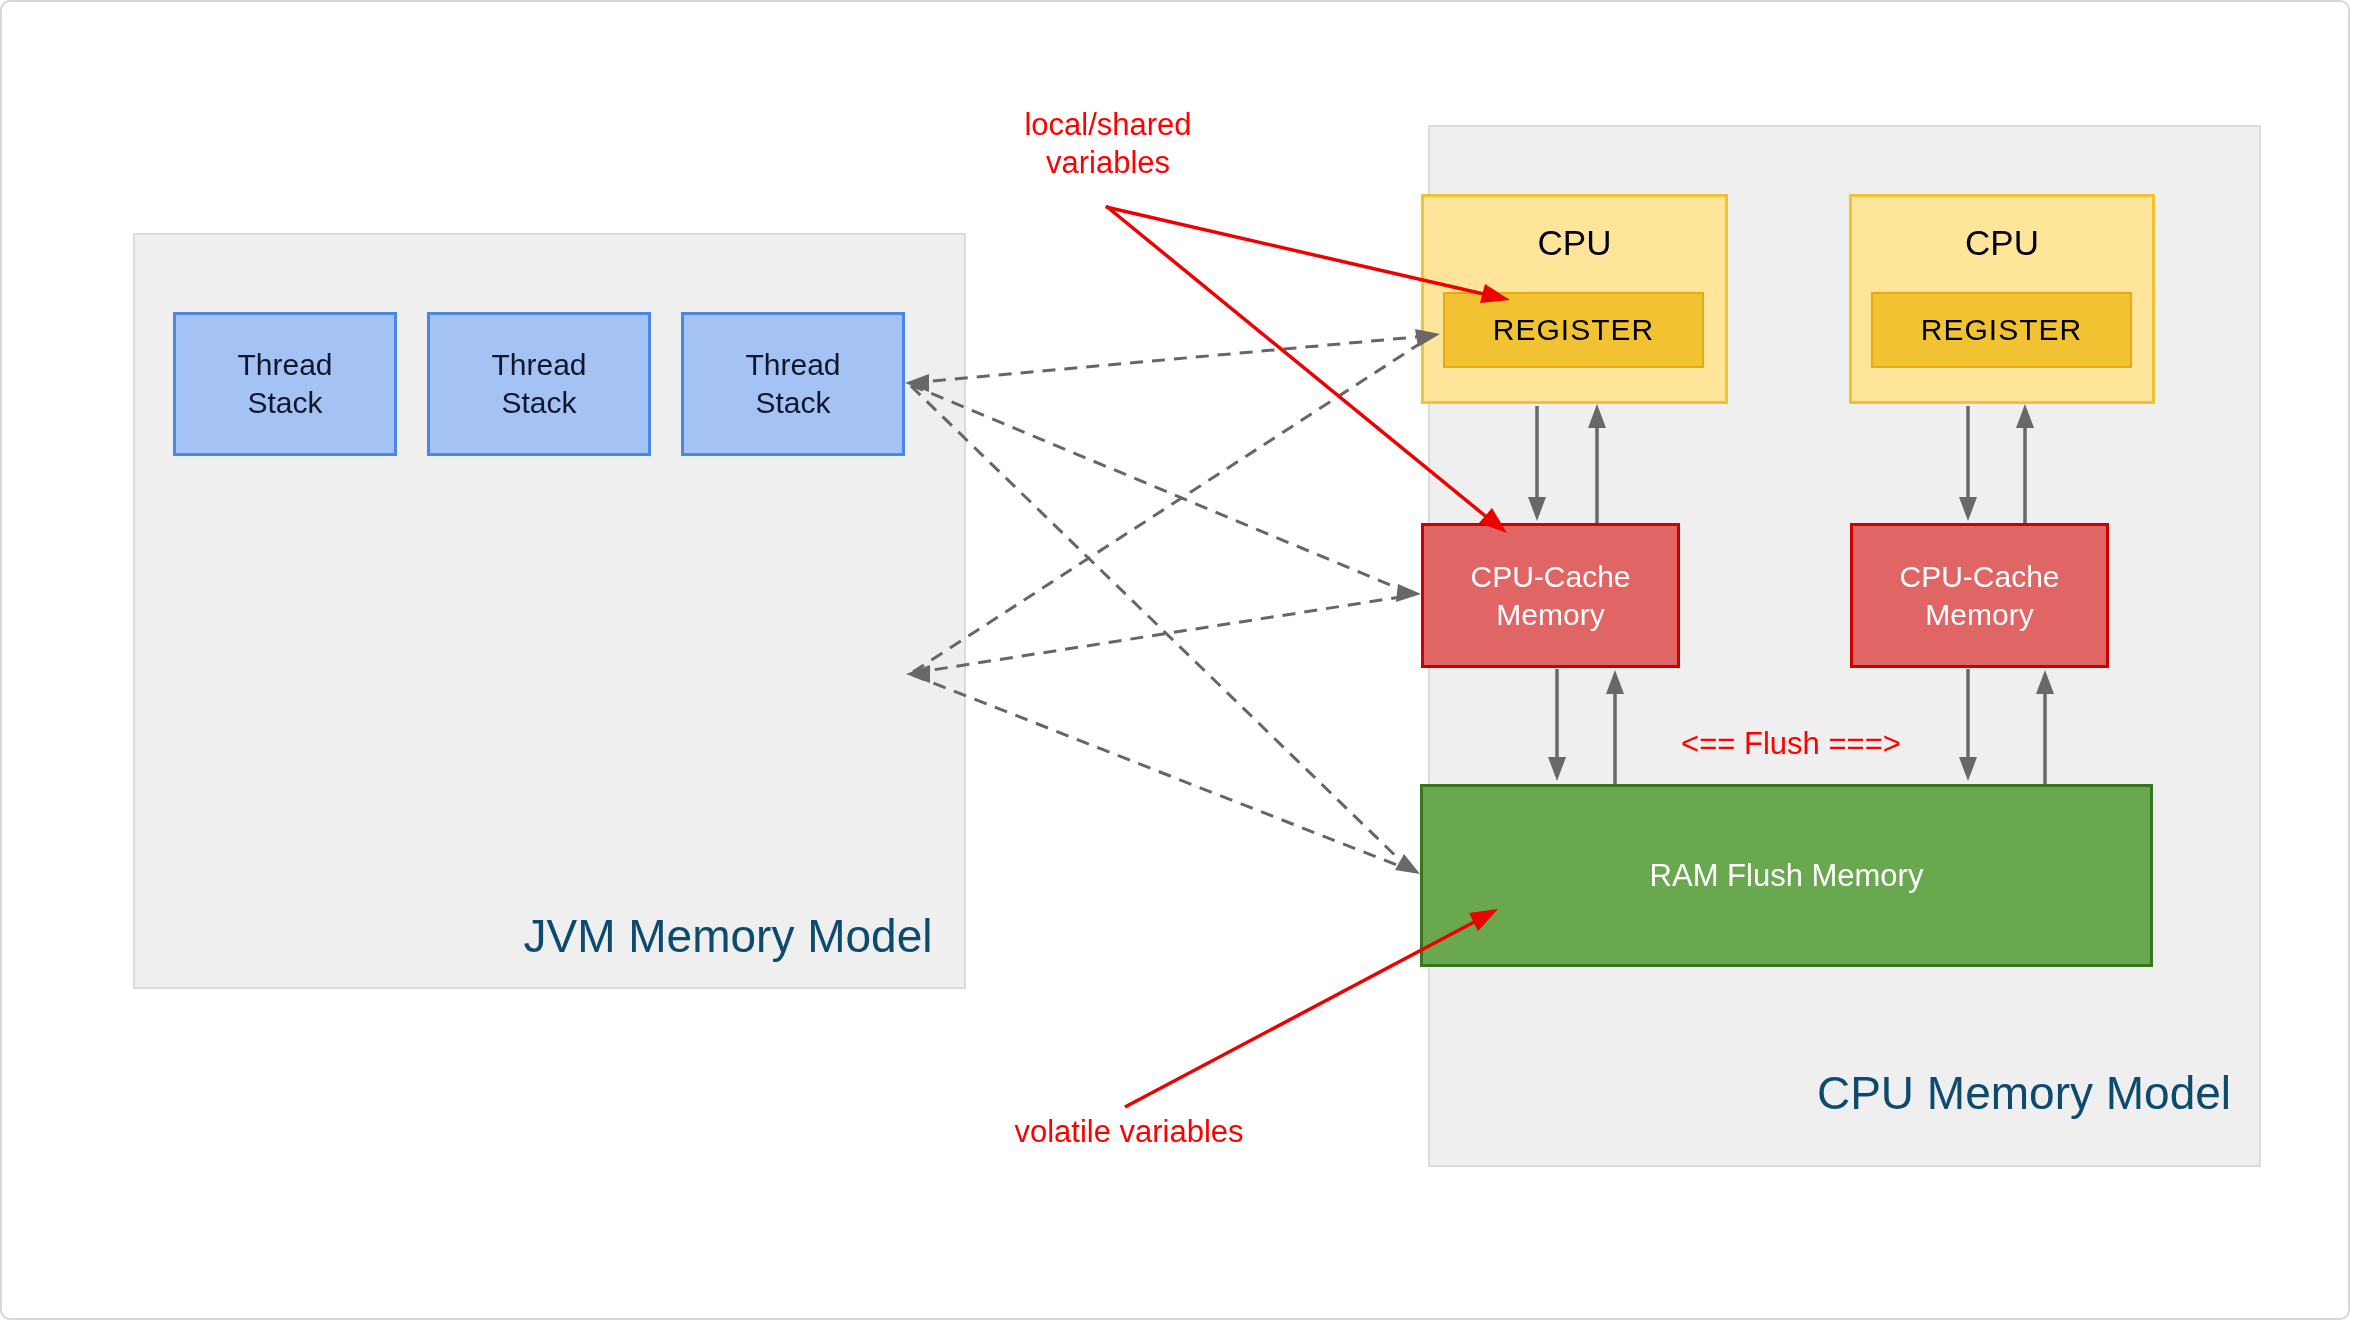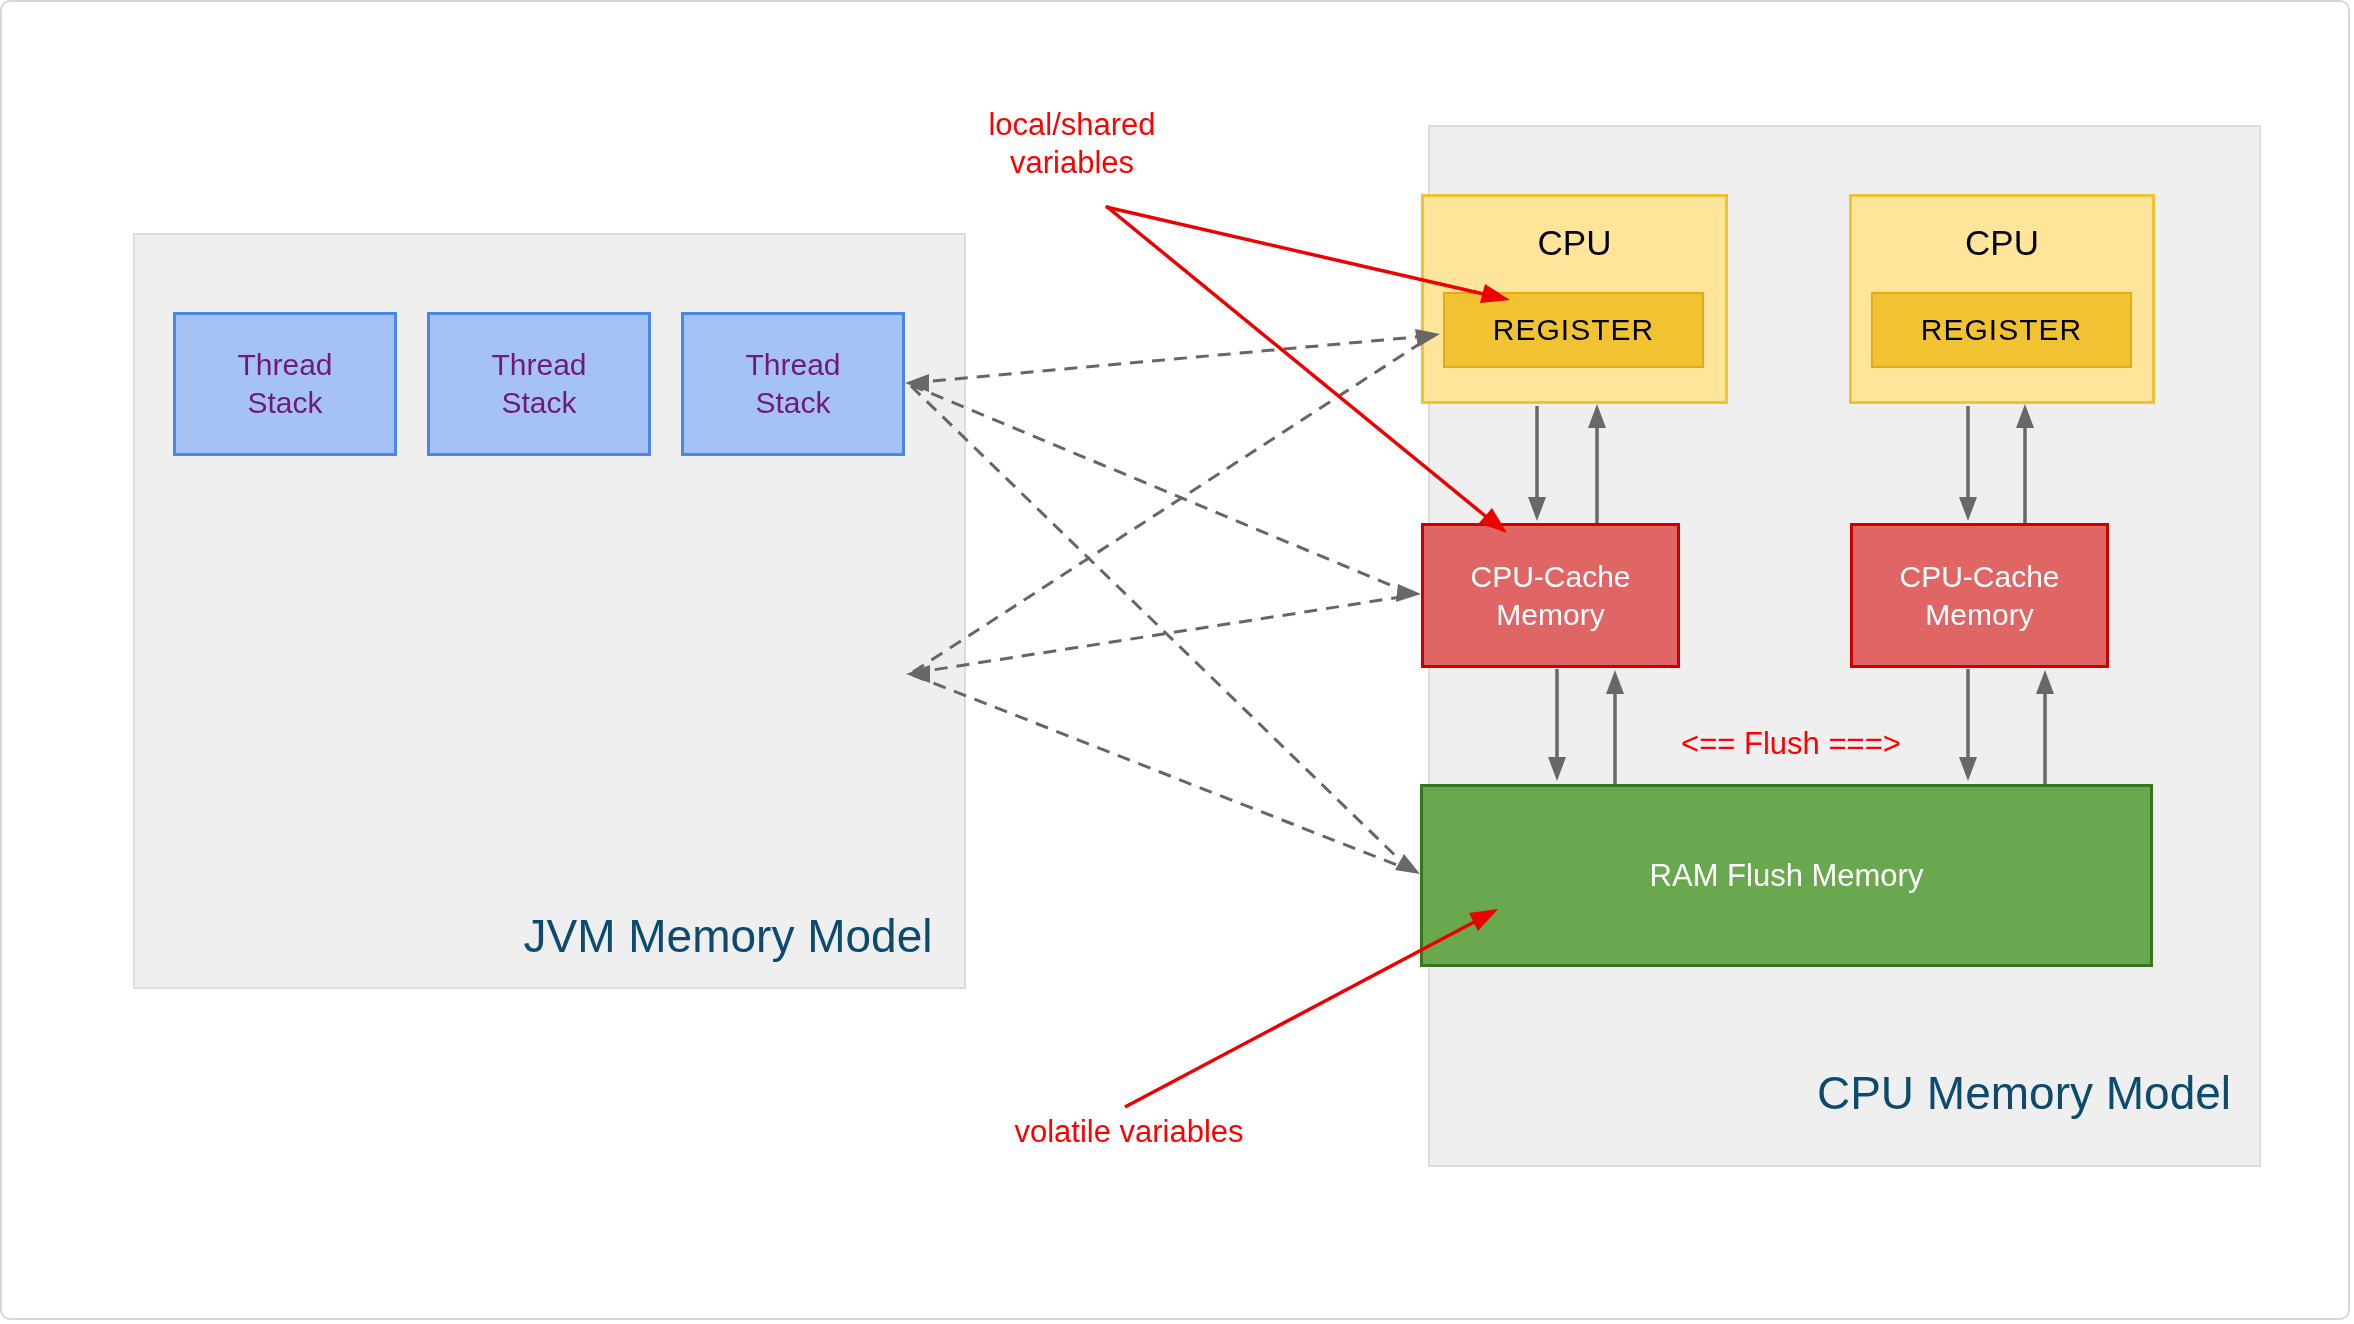--- a/index.html
+++ b/index.html
@@ -18,21 +18,21 @@
   .cpu-container{left:1380px;top:123px;width:833px;height:1042px;margin-left:46px;}
   .section-title{
     position:absolute;transform:translate(-50%,-50%);
     font-size:46px;color:#0c4a6e;white-space:nowrap;
   }
   .box{position:absolute;box-sizing:border-box;display:flex;flex-direction:column;
        align-items:center;justify-content:center;text-align:right;}
   .thread-stack{
     width:224px;height:144px;top:310px;
     background:#a4c2f4;border:3px solid #4a86e8;
-    font-size:30px;line-height:38px;color:#701a75;
+    font-size:30px;line-height:38px;color:#0f172a;
   }
   .heap{
     left:171px;top:562px;width:732px;height:220px;
     background:#e69138;border:2px solid #b45f06;
     font-size:30px;color:#ffffff;
   }
   .cpu-box{
     top:192px;width:307px;height:210px;
     background:#ffe599;border:3px solid #f1c232;
     justify-content:flex-start;
@@ -112,21 +112,21 @@
   </div>
   <div class="box cache" style="left:1848px;">
     <span>CPU-Cache</span>
     <span>Memory</span>
   </div>
 
   <div class="box ram">
     <span>RAM Flush Memory</span>
   </div>
 
-  <div class="red-note" style="left:1070px;top:142px;">
+  <div class="red-note" style="left:1106px;top:142px;">
     <div>local/shared</div>
     <div>variables</div>
   </div>
   <div class="red-note" style="left:1127px;top:1130px;">volatile variables</div>
   <div class="red-note" style="left:1789px;top:742px;">&lt;== Flush ===&gt;</div>
 
   <svg class="overlay" width="2354" height="1324" viewBox="0 0 2354 1324">
 
     <g>
       <line class="dash" x1="909" y1="381" x2="1425" y2="334"></line>

